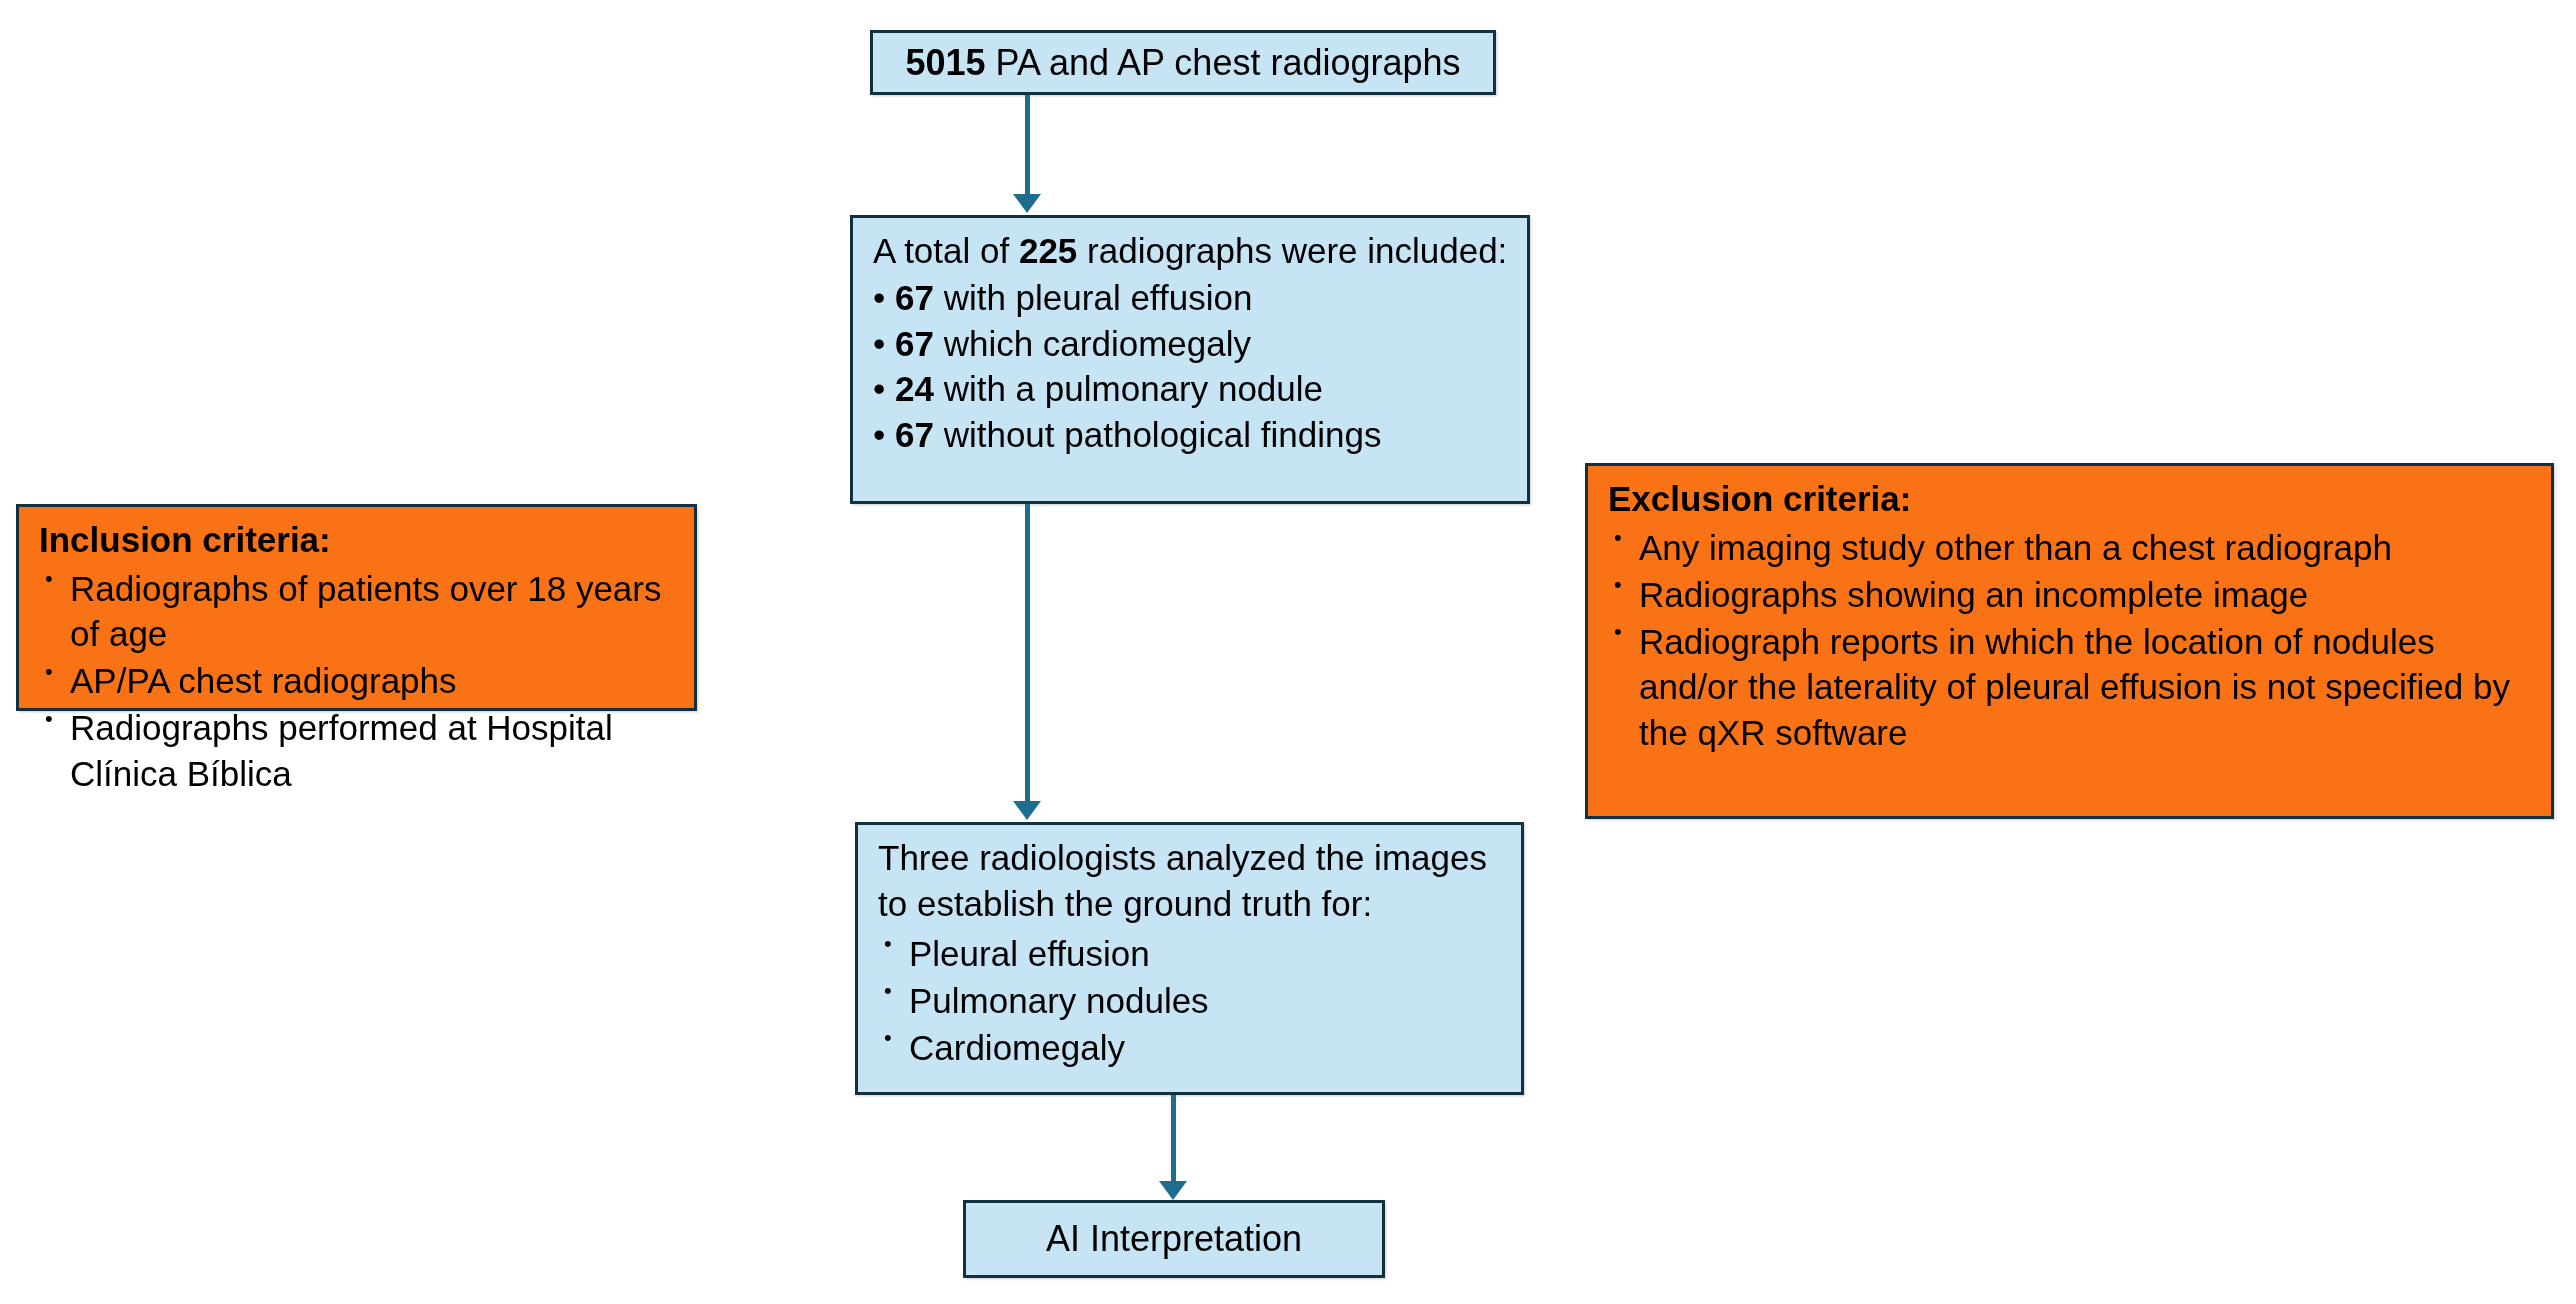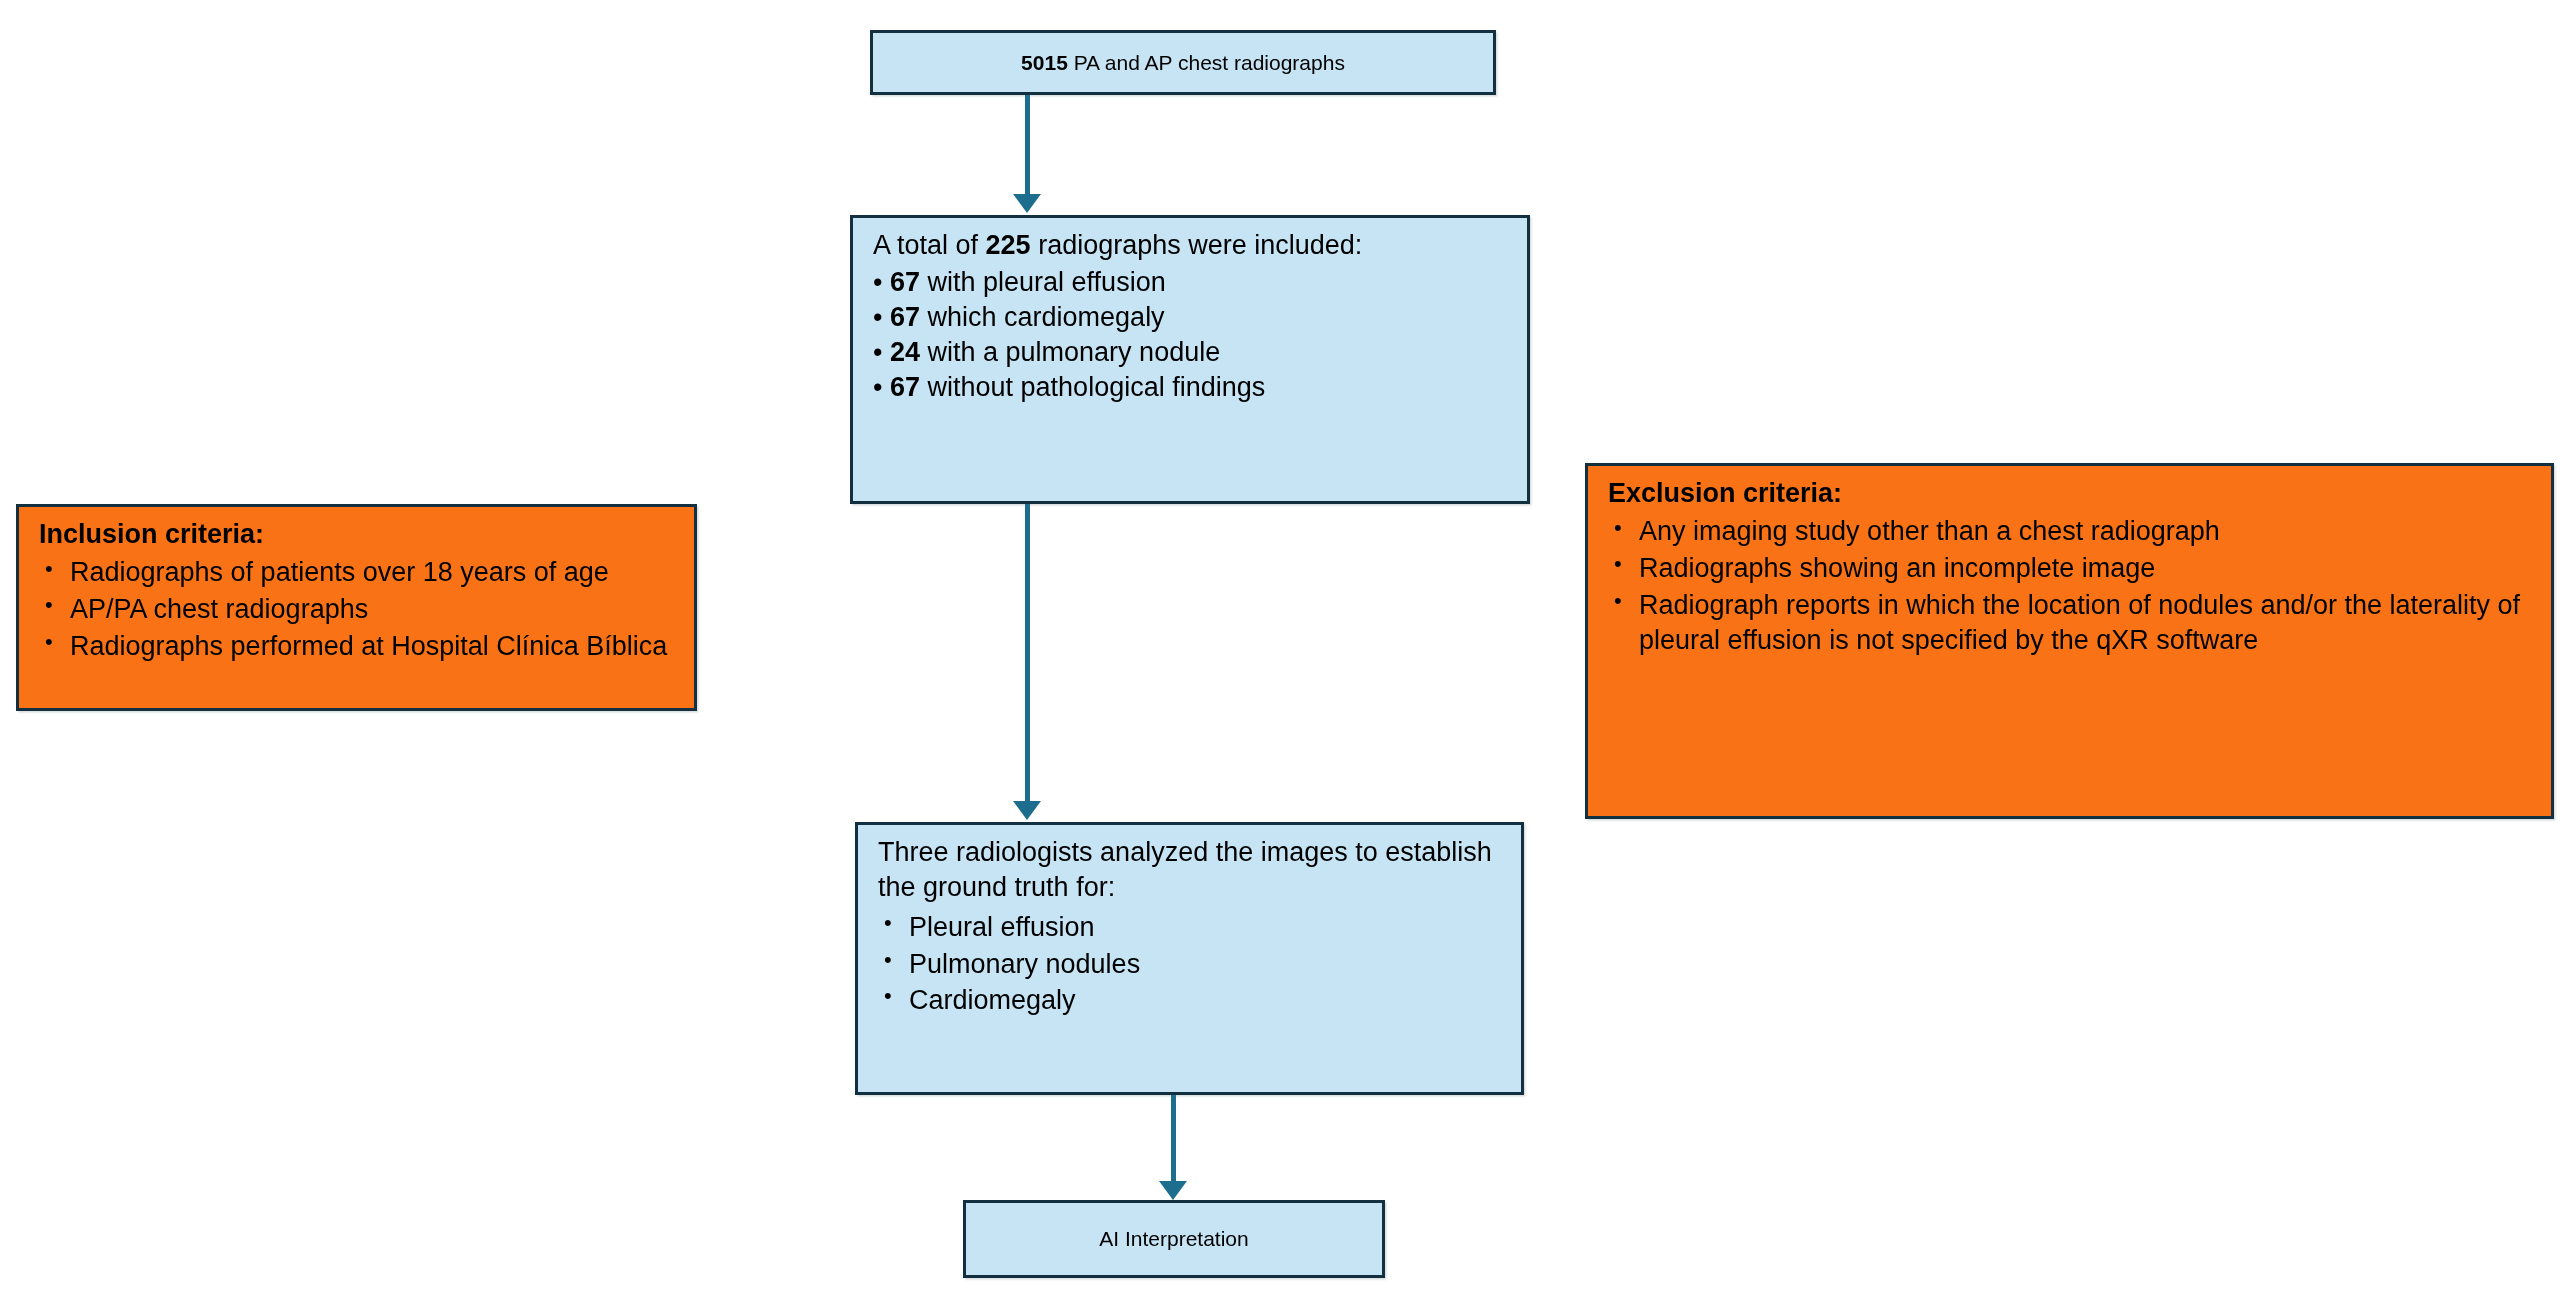--- a/index.html
+++ b/index.html
@@ -32,22 +32,22 @@
     line-height: 1.30;
   }
   .center-label {
     display: flex;
     align-items: center;
     justify-content: center;
     width: 100%;
     height: 100%;
     color: #000000;
   }
-  .t-37 { font-size: 27px; padding-left: 20px; }
-  .t-38 { font-size: 21px; }
+  .t-37 { font-size: 35px; padding-left: 20px; }
+  .t-38 { font-size: 36px; }
 
   b, .bold { font-weight: bold; }
 
   .hdr { font-weight: bold; display: block; margin-bottom: 3px; }
 
   
   ul.crit {
     list-style: none;
     margin: 0;
     padding: 0;

